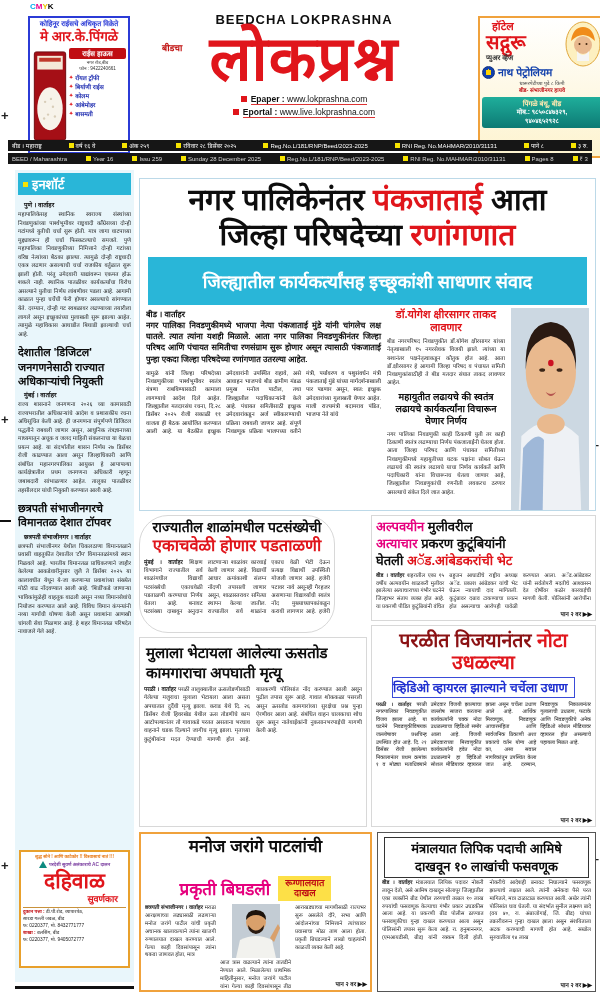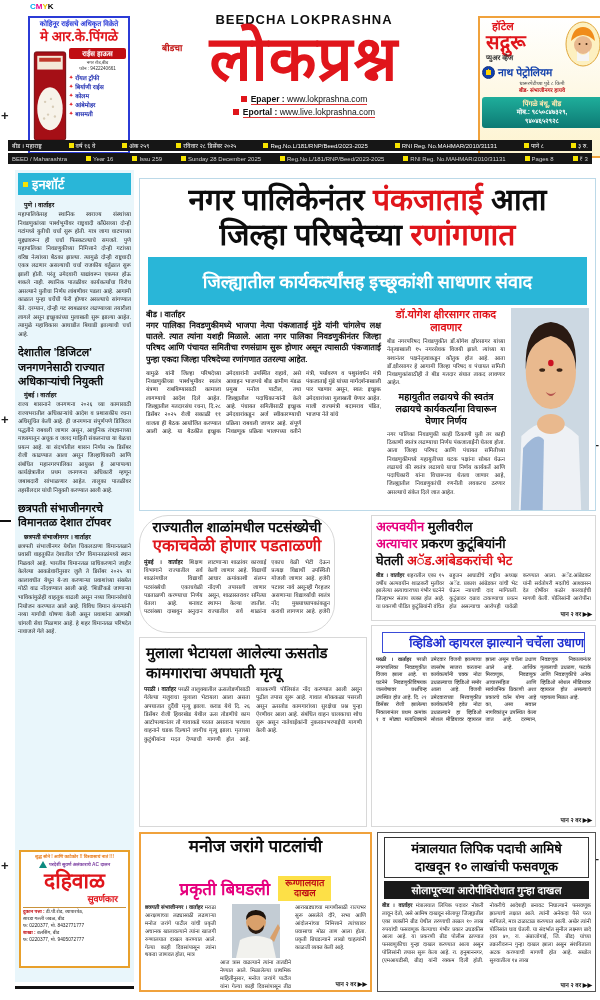--- a/index.html
+++ b/index.html
@@ -111,21 +111,21 @@
   .pink-t{color:#e6007e;}
   .ab-cols{column-count:3;column-gap:5px;height:46px;margin-top:2px;font-size:5.4px;}
 
   .worker-box{left:139px;top:637px;width:228px;height:190px;}
   .wk-h{font-weight:900;font-size:15px;line-height:1.3;color:#0d0d0d;margin:2px 2px 3px;}
   .wk-cols{column-count:2;column-gap:6px;height:118px;}
 
   .notes-box{left:371px;top:625px;width:225px;height:202px;}
   .nt-h{text-align:center;font-weight:900;font-size:19.5px;line-height:1.15;}
   .dark-red-t{color:#8b1113;}
-  .nt-sub{border:1.5px solid #3a4bd8;color:#1f2fd0;font-weight:900;font-size:12.5px;text-align:right;margin:3px 6px;padding:1px 0;}
+  .nt-sub{border:1.5px solid #3a4bd8;color:#1f2fd0;font-weight:900;font-size:12.5px;text-align:left;margin:3px 16px;padding:1px 0;}
   .nt-cols{column-count:4;column-gap:4px;height:128px;font-size:5.2px;}
 
   .jarange-box{left:139px;top:832px;width:233px;height:160px;border:2px solid #f0a23c;}
   .jr-line1{text-align:center;font-weight:900;font-size:17px;color:#0d0d0d;line-height:1.15;}
   .jr-line2{display:flex;align-items:center;justify-content:center;gap:8px;margin-top:19px;}
   .jr-pink{color:#e6007e;font-weight:900;font-size:17px;}
   .jr-badge{background:#fde047;color:#c00d12;font-weight:900;font-size:9.5px;line-height:1.15;text-align:center;padding:2px 7px;}
   .jr-body{display:flex;gap:4px;margin-top:3px;height:92px;overflow:hidden;}
   .jr-col{flex:1;font-size:5.4px;line-height:1.45;text-align:justify;color:#1c1c1c;}
   .jr-photo{width:48px;height:54px;flex:none;margin:0 auto 1px;display:block;}
@@ -395,20 +395,21 @@
     <div class="cols ab-cols"><span class="date">बीड । वार्ताहर</span> <span>शहरातील एका १५ वर्षीय अल्पवयीन शाळकरी मुलीवर झालेल्या अत्याचाराच्या गंभीर घटनेने जिल्हाभर संताप व्यक्त होत आहे. या प्रकरणी पीडित कुटुंबियांनी वंचित बहुजन आघाडीचे राष्ट्रीय अध्यक्ष अॅड. प्रकाश आंबेडकर यांची भेट घेऊन न्यायाची दाद मागितली. कुटुंबावर दबाव टाकण्याचा प्रयत्न होत असल्याचा आरोपही यावेळी करण्यात आला. अॅड.आंबेडकर यांनी सर्वतोपरी मदतीचे आश्वासन देत दोषींवर कठोर कारवाईची मागणी केली. पोलिसांनी आरोपींना तत्काळ अटक करावी अशी मागणी नागरिकांतून होत आहे.</span></div>
     <div class="cont">पान २ वर ▶▶</div>
   </div>
 
   <div class="box worker-box">
     <div class="wk-h">मुलाला भेटायला आलेल्या ऊसतोड कामगाराचा अपघाती मृत्यू</div>
     <div class="cols wk-cols"><span class="date">परळी । वार्ताहर</span> <span>परळी तालुक्यातील ऊसतोडणीसाठी गेलेल्या मजुराचा मुलाला भेटायला आला असता अपघातात दुर्दैवी मृत्यू झाला. कराड येथे दि. २६ डिसेंबर रोजी हिवरखेड येथील ऊस तोडणीचे काम आटोपल्यानंतर तो गावाकडे परतत असताना भरधाव वाहनाने धडक दिल्याने जागीच मृत्यू झाला. मृताच्या कुटुंबीयांना मदत देण्याची मागणी होत आहे. याप्रकरणी पोलिसांत नोंद करण्यात आली असून पुढील तपास सुरू आहे. गावात शोककळा पसरली असून ऊसतोड कामगारांच्या सुरक्षेचा प्रश्न पुन्हा ऐरणीवर आला आहे. संबंधित वाहन चालकाचा शोध सुरू असून नातेवाईकांनी नुकसानभरपाईची मागणी केली आहे.</span></div>
   </div>
 
   <div class="box notes-box">
+    <div class="nt-h"><span class="dark-red-t">परळीत विजयानंतर </span><span class="red-t">नोटा उधळल्या</span></div>
     <div class="nt-sub">व्हिडिओ व्हायरल झाल्याने चर्चेला उधाण</div>
     <div class="cols nt-cols"><span class="date">परळी । वार्ताहर</span> <span>परळी नगरपालिका निवडणुकीत विजय झाला आहे. या घटनेने निवडणुकीविषयक जल्लोषावर प्रश्नचिन्ह उपस्थित होत आहे. दि. २१ डिसेंबर रोजी झालेल्या निकालानंतर प्रथम क्रमांक १ व मोठ्या मताधिक्याने उमेदवार विजयी झाल्याचा जल्लोष साजरा करताना कार्यकर्त्यांनी चक्क नोटा उधळल्याचा व्हिडिओ समोर आला आहे. विजयी उमेदवाराच्या मिरवणुकीत कार्यकर्त्यांनी हवेत नोटा उधळल्याने हा व्हिडिओ सोशल मीडियावर व्हायरल झाला असून चर्चेला उधाण आले आहे. आर्थिक मिरवणूक, निवडणूक आचारसंहिता आणि सार्वजनिक ठिकाणी अशा प्रकारचे वर्तन योग्य आहे का, असा सवाल नागरिकांतून उपस्थित केला जात आहे. दरम्यान, निवडणूक निकालानंतर गुलालाची उधळण, फटाके आणि निवडणुकीचे अनेक व्हिडिओ सोशल मीडियावर व्हायरल होत असल्याचे पहायला मिळत आहे.</span></div>
     <div class="cont">पान २ वर ▶▶</div>
   </div>
 
   <div class="box jarange-box">
     <div class="jr-line1">मनोज जरांगे पाटलांची</div>
     <div class="jr-line2">
       <span class="jr-pink">प्रकृती बिघडली</span>
       <span class="jr-badge"><span>रूग्णालयात</span><br><span>दाखल</span></span>
@@ -429,18 +430,17 @@
       <div class="jr-col"><span>आराखड्याच्या मागणीसाठी राज्यभर सुरू असलेले दौरे, सभा आणि आंदोलनांच्या निमित्ताने त्यांच्यावर प्रवासाचा मोठा ताण आला होता. प्रकृती बिघडल्याने लाखो चाहत्यांनी काळजी व्यक्त केली आहे.</span></div>
     </div>
     <div class="cont">पान २ वर ▶▶</div>
   </div>
 
   <div class="box fraud-box">
     <div class="fr-hbox">
       <div>मंत्रालयात लिपिक पदाची आमिषे</div>
       <div>दाखवून १० लाखांची फसवणूक</div>
     </div>
-    <div class="fr-strip">सोलापूरच्या आरोपीविरोधात गुन्हा दाखल</div>
     <div class="cols fr-cols"><span class="date">बीड । वार्ताहर</span> <span>मंत्रालयात लिपिक पदावर नोकरी लावून देतो, असे आमिष दाखवून सोलापूर जिल्ह्यातील एका व्यक्तीने बीड येथील तरुणाची तब्बल १० लाख रुपयांची फसवणूक केल्याचा गंभीर प्रकार उघडकीस आला आहे. या प्रकरणी बीड पोलीस ठाण्यात फसवणुकीचा गुन्हा दाखल करण्यात आला असून पोलिसांनी तपास सुरू केला आहे. रा. हनुमाननगर, (एमआयडीसी, बीड) यांनी रक्कम दिली होती. नोकरीचे आदेशही बनावट निघाल्याने फसवणूक झाल्याचे लक्षात आले. त्यांनी अनेकदा पैसे परत मागितले, मात्र टाळाटाळ करण्यात आली. अखेर त्यांनी पोलिसांत धाव घेतली. या संदर्भात सुनील लक्ष्मण बादे (वय ४०, रा. अंबाजोगाई, जि. बीड) यांच्या तक्रारीवरून गुन्हा दाखल झाला असून संशयिताला अटक करण्याची मागणी होत आहे. सखोल सुरुवातीला १४ लाख</span></div>
     <div class="cont">पान २ वर ▶▶</div>
   </div>
 
 </div>
 
 </body></html>

